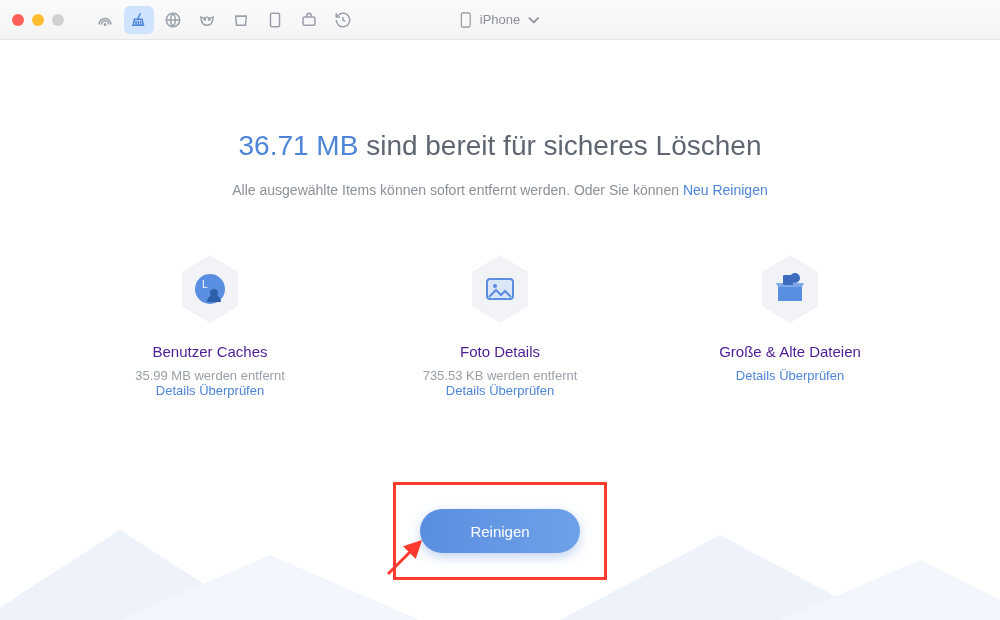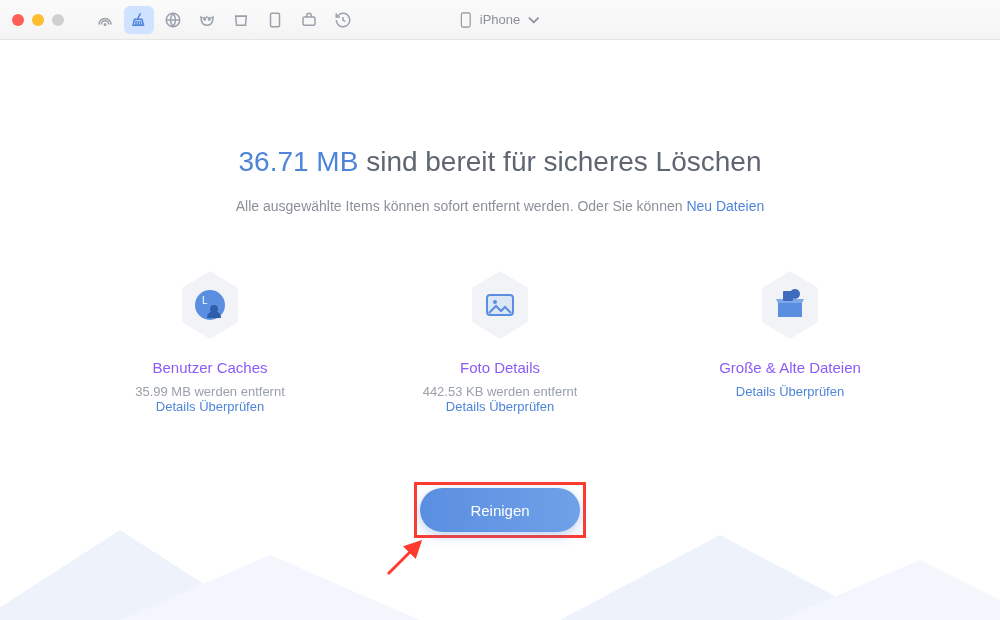--- a/index.html
+++ b/index.html
@@ -41,21 +41,21 @@
   .device-select svg { width: 12px; height: 16px; }
 
   
   .main {
     position: relative;
     height: 580px;
     padding-top: 90px;
     text-align: center;
   }
   .headline {
-    font-size: 28px; font-weight: 400; color: #5f6672; margin-top: 16px;
+    font-size: 28px; font-weight: 400; color: #5f6672;
   }
   .headline .size { color: #4e85d8; }
   .subline {
     margin-top: 20px;
     font-size: 14px; color: #8b9099;
   }
   .subline .restart { color: #4e85d8; cursor: pointer; }
 
   
   .cards {
@@ -65,31 +65,31 @@
     justify-content: space-between;
   }
   .card { width: 240px; display: flex; flex-direction: column; align-items: center; }
   .hex {
     width: 64px; height: 72px; position: relative;
     display: flex; align-items: center; justify-content: center;
     margin-bottom: 18px;
   }
   .hex svg.bg { position: absolute; inset: 0; width: 64px; height: 72px; }
   .hex .glyph { position: relative; width: 36px; height: 36px; }
-  .card-title { font-size: 15px; color: #8b5cf6; margin-bottom: 8px; }
+  .card-title { font-size: 15px; color: #4c1d95; margin-bottom: 8px; }
   .card-sub   { font-size: 13px; color: #9aa1ab; margin-bottom: 0; max-width: 220px; white-space: nowrap; overflow: hidden; text-overflow: ellipsis; }
   .card-link  { font-size: 13px; color: #4e85d8; cursor: pointer; }
 
   
   .clean-wrap {
     position: absolute;
     left: 50%; transform: translateX(-50%);
     top: 442px;
     border: 3px solid #ff3b30;
-    padding: 3px;
+    padding: 24px;
   }
   .clean-btn {
     width: 160px; height: 44px;
     border-radius: 22px;
     background: linear-gradient(90deg,#5a8ee0,#6fa1e8);
     color: #fff; font-size: 15px;
     display: flex; align-items: center; justify-content: center;
     box-shadow: 0 4px 12px rgba(78,133,216,.35);
     cursor: pointer;
   }
@@ -187,21 +187,21 @@
 </div>
 
 <div class="main">
 
   <div class="headline">
     <span class="size">36.71 MB</span>
     <span>sind bereit für sicheres Löschen</span>
   </div>
 
   <div class="subline">
-    <span>Alle ausgewählte Items können sofort entfernt werden. Oder Sie können </span><span class="restart">Neu Dateien</span>
+    <span>Alle ausgewählte Items können sofort entfernt werden. Oder Sie können </span><span class="restart">Neu Reinigen</span>
   </div>
 
   <div class="cards">
 
     <div class="card">
       <div class="hex">
         <svg class="bg" viewBox="0 0 64 72">
             <polygon points="32,2 60,19 60,53 32,70 4,53 4,19" fill="#f1f3f6"></polygon>
           </svg>
         <svg class="glyph" viewBox="0 0 36 36">
@@ -221,21 +221,21 @@
         <svg class="bg" viewBox="0 0 64 72">
             <polygon points="32,2 60,19 60,53 32,70 4,53 4,19" fill="#f1f3f6"></polygon>
           </svg>
         <svg class="glyph" viewBox="0 0 36 36">
             <rect x="5" y="8" width="26" height="20" rx="3" fill="#dbe6f7" stroke="#5a8ee0" stroke-width="2"></rect>
             <circle cx="13" cy="15" r="2" fill="#5a8ee0"></circle>
             <path d="M7 26l7-7 5 5 4-4 6 6" fill="none" stroke="#5a8ee0" stroke-width="2"></path>
           </svg>
       </div>
       <div class="card-title">Foto Details</div>
-      <div class="card-sub">442.53 KB werden entfernt</div>
+      <div class="card-sub">735.53 KB werden entfernt</div>
       <div class="card-link">Details Überprüfen</div>
     </div>
 
     <div class="card">
       <div class="hex">
         <svg class="bg" viewBox="0 0 64 72">
             <polygon points="32,2 60,19 60,53 32,70 4,53 4,19" fill="#f1f3f6"></polygon>
           </svg>
         <svg class="glyph" viewBox="0 0 36 36">
           <path d="M6 16h24v14H6z" fill="#5a8ee0"></path>

